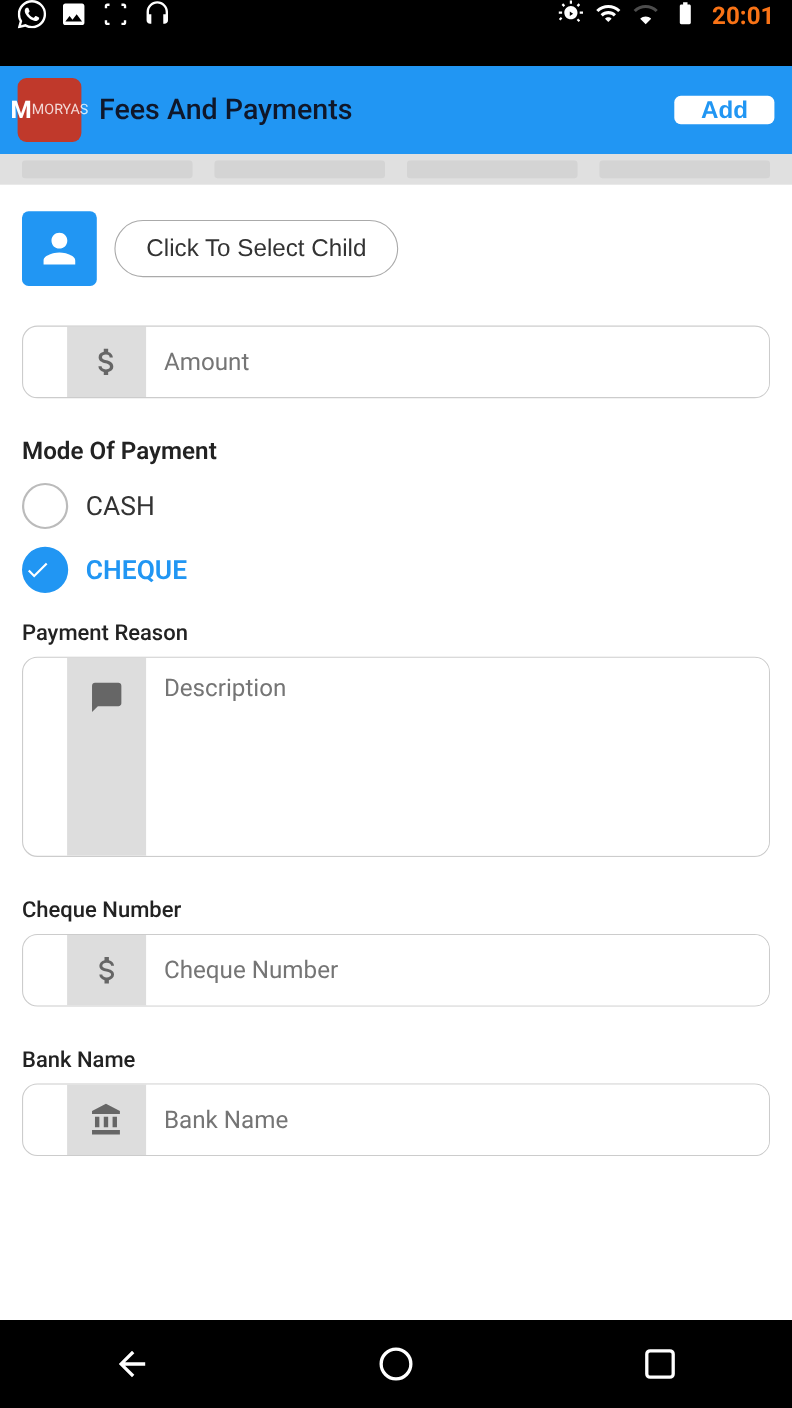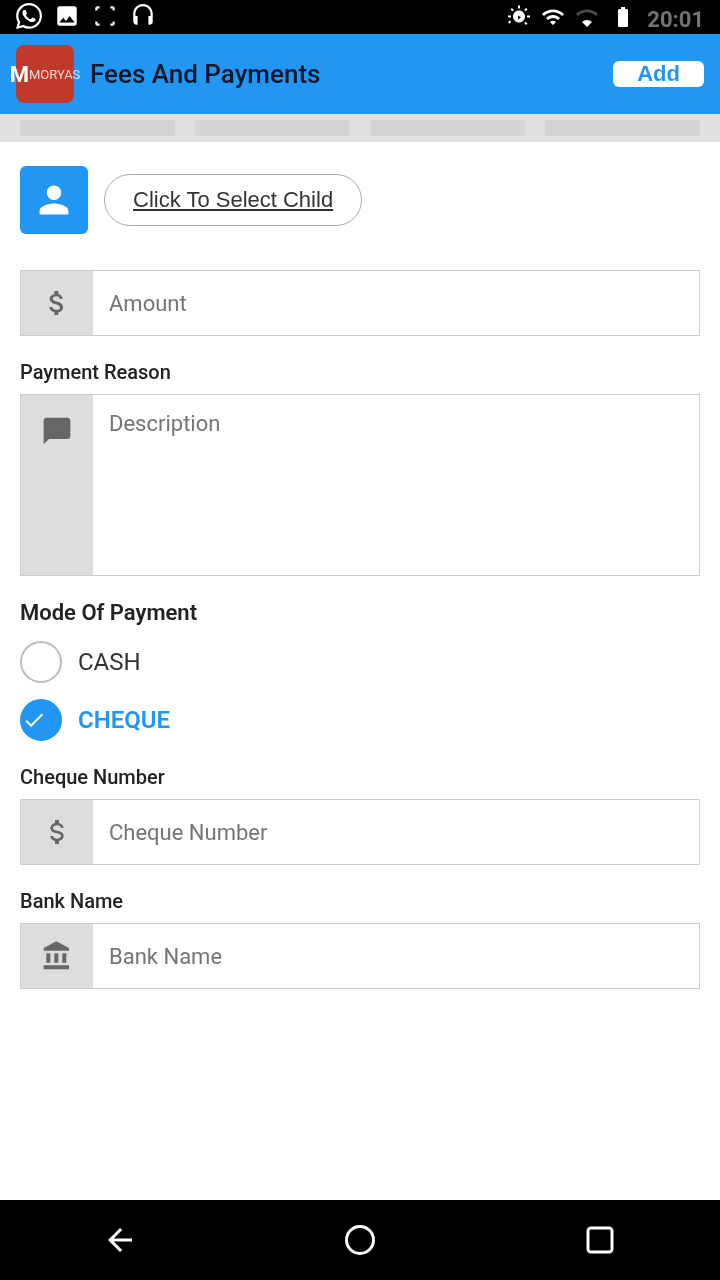--- a/index.html
+++ b/index.html
@@ -9,24 +9,24 @@
       min-height: 1280px;
       font-family: 'Roboto', Arial, sans-serif;
       background: #f5f5f5;
       display: flex;
       flex-direction: column;
     }
 
     
     .status-bar {
       background: #000;
-      color: #737373;
-      height: 34px;
-      display: flex;
-      align-items: flex-end;
+      color: #f97316;
+      height: 60px;
+      display: flex;
+      align-items: flex-start;
       justify-content: space-between;
       padding: 0 16px;
       font-size: 22px;
       flex-shrink: 0;
     }
     .status-bar-left {
       display: flex;
       gap: 12px;
       align-items: center;
     }
@@ -111,39 +111,39 @@
       fill: #fff;
     }
     .select-child-pill {
       border: 1.5px solid #aaa;
       border-radius: 30px;
       padding: 12px 28px;
       font-size: 22px;
       color: #333;
       background: #fff;
       cursor: pointer;
-      text-decoration: underline;
     }
 
     
     .field-label {
       font-size: 20px;
       color: #222;
       margin-bottom: 10px;
       font-weight: 500;
     }
 
     
     .input-group {
       display: flex;
       border: 1.5px solid #ccc;
-      border-radius: 0;
+      border-radius: 14px;
       overflow: hidden;
-      margin-bottom: 24px;
-      background: #fff;
+      margin-bottom: 36px;
+      background: #fff;
+      padding-left: 40px;
     }
     .input-icon {
       width: 72px;
       background: #ddd;
       display: flex;
       align-items: center;
       justify-content: center;
       flex-shrink: 0;
     }
     .input-icon svg {
@@ -356,46 +356,46 @@
       <div class="input-icon">
         <svg viewBox="0 0 24 24">
           <path d="M11.8 10.9c-2.27-.59-3-1.2-3-2.15 0-1.09 1.01-1.85 2.7-1.85 1.78 0 2.44.85 2.5 2.1h2.21c-.07-1.72-1.12-3.3-3.21-3.81V3h-3v2.16c-1.94.42-3.5 1.68-3.5 3.61 0 2.31 1.91 3.46 4.7 4.13 2.5.6 3 1.48 3 2.41 0 .69-.49 1.79-2.7 1.79-2.06 0-2.87-.92-2.98-2.1h-2.2c.12 2.19 1.76 3.42 3.68 3.83V21h3v-2.15c1.95-.37 3.5-1.5 3.5-3.55 0-2.84-2.43-3.81-4.7-4.4z"></path>
         </svg>
       </div>
       <input type="number" placeholder="Amount" style="">
     </div>
   </div>
 
   <div class="section-block">
+    <div class="mode-label">Mode Of Payment</div>
+
+    <div class="radio-row">
+      <div class="radio-circle"></div>
+      <span class="radio-text">CASH</span>
+    </div>
+
+    <div class="radio-row">
+      <div class="radio-circle selected">
+        <svg class="checkmark-svg" viewBox="0 0 24 24" fill="white">
+          <path d="M9 16.17L4.83 12l-1.42 1.41L9 19 21 7l-1.41-1.41L9 16.17z"></path>
+        </svg>
+      </div>
+      <span class="radio-text selected">CHEQUE</span>
+    </div>
+  </div>
+
+  <div class="section-block">
     <div class="field-label">Payment Reason</div>
     <div class="input-group textarea-group">
       <div class="input-icon">
         <svg viewBox="0 0 24 24">
           <path d="M20 2H4c-1.1 0-2 .9-2 2v18l4-4h14c1.1 0 2-.9 2-2V4c0-1.1-.9-2-2-2z"></path>
         </svg>
       </div>
       <textarea placeholder="Description" style=""></textarea>
-    </div>
-  </div>
-
-  <div class="section-block">
-    <div class="mode-label">Mode Of Payment</div>
-
-    <div class="radio-row">
-      <div class="radio-circle"></div>
-      <span class="radio-text">CASH</span>
-    </div>
-
-    <div class="radio-row">
-      <div class="radio-circle selected">
-        <svg class="checkmark-svg" viewBox="0 0 24 24" fill="white">
-          <path d="M9 16.17L4.83 12l-1.42 1.41L9 19 21 7l-1.41-1.41L9 16.17z"></path>
-        </svg>
-      </div>
-      <span class="radio-text selected">CHEQUE</span>
     </div>
   </div>
 
   <div class="section-block">
     <div class="field-label">Cheque Number</div>
     <div class="input-group">
       <div class="input-icon">
         <svg viewBox="0 0 24 24">
           <path d="M7 15h2c0 1.08 1.37 2 3 2s3-.92 3-2c0-1.1-1.04-1.5-3.24-2.03C9.64 12.44 7 11.78 7 9c0-1.79 1.47-3.31 3.5-3.82V3h3v2.18C15.53 5.69 17 7.21 17 9h-2c0-1.08-1.37-2-3-2s-3 .92-3 2c0 1.1 1.04 1.5 3.24 2.03C14.36 11.56 17 12.22 17 15c0 1.79-1.47 3.31-3.5 3.82V21h-3v-2.18C8.47 18.31 7 16.79 7 15z"></path>
         </svg>

